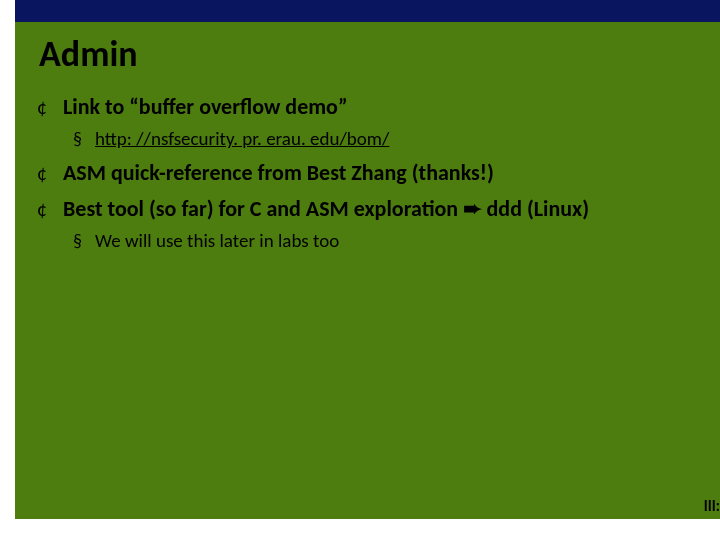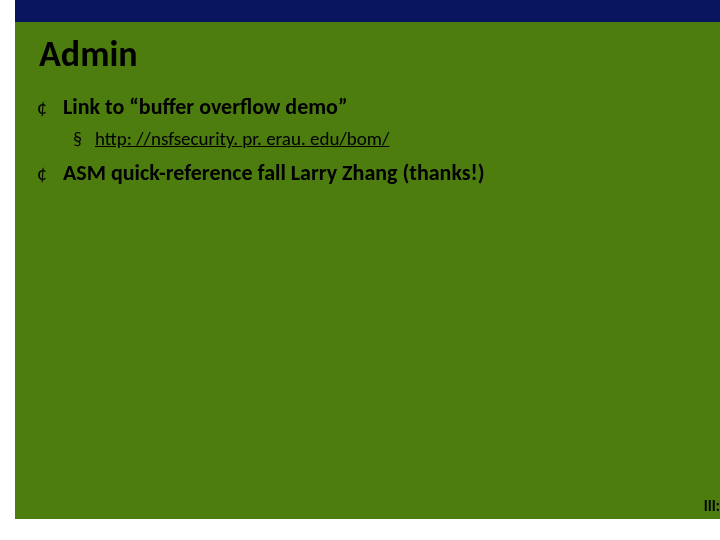--- a/index.html
+++ b/index.html
@@ -98,21 +98,29 @@
       <li>
         <span>Link to “buffer overflow demo”</span>
         <ul class="lvl2">
           <li>
             <span class="link">http: //nsfsecurity. pr. erau. edu/bom/</span>
           </li>
         </ul>
       </li>
 
       <li>
-        <span>ASM quick-reference fall Larry Zhang (thanks!)</span>
+        <span>ASM quick-reference from Best Zhang (thanks!)</span>
       </li>
 
+      <li>
+        <span>Best tool (so far) for C and ASM exploration </span><span class="arrow-icon">➨</span><span> ddd (Linux)</span>
+        <ul class="lvl2">
+          <li>
+            <span>We will use this later in labs too</span>
+          </li>
+        </ul>
+      </li>
 
     </ul>
   </div>
 
   <div class="footer">III: 2</div>
 </div>
 
 </body></html>

